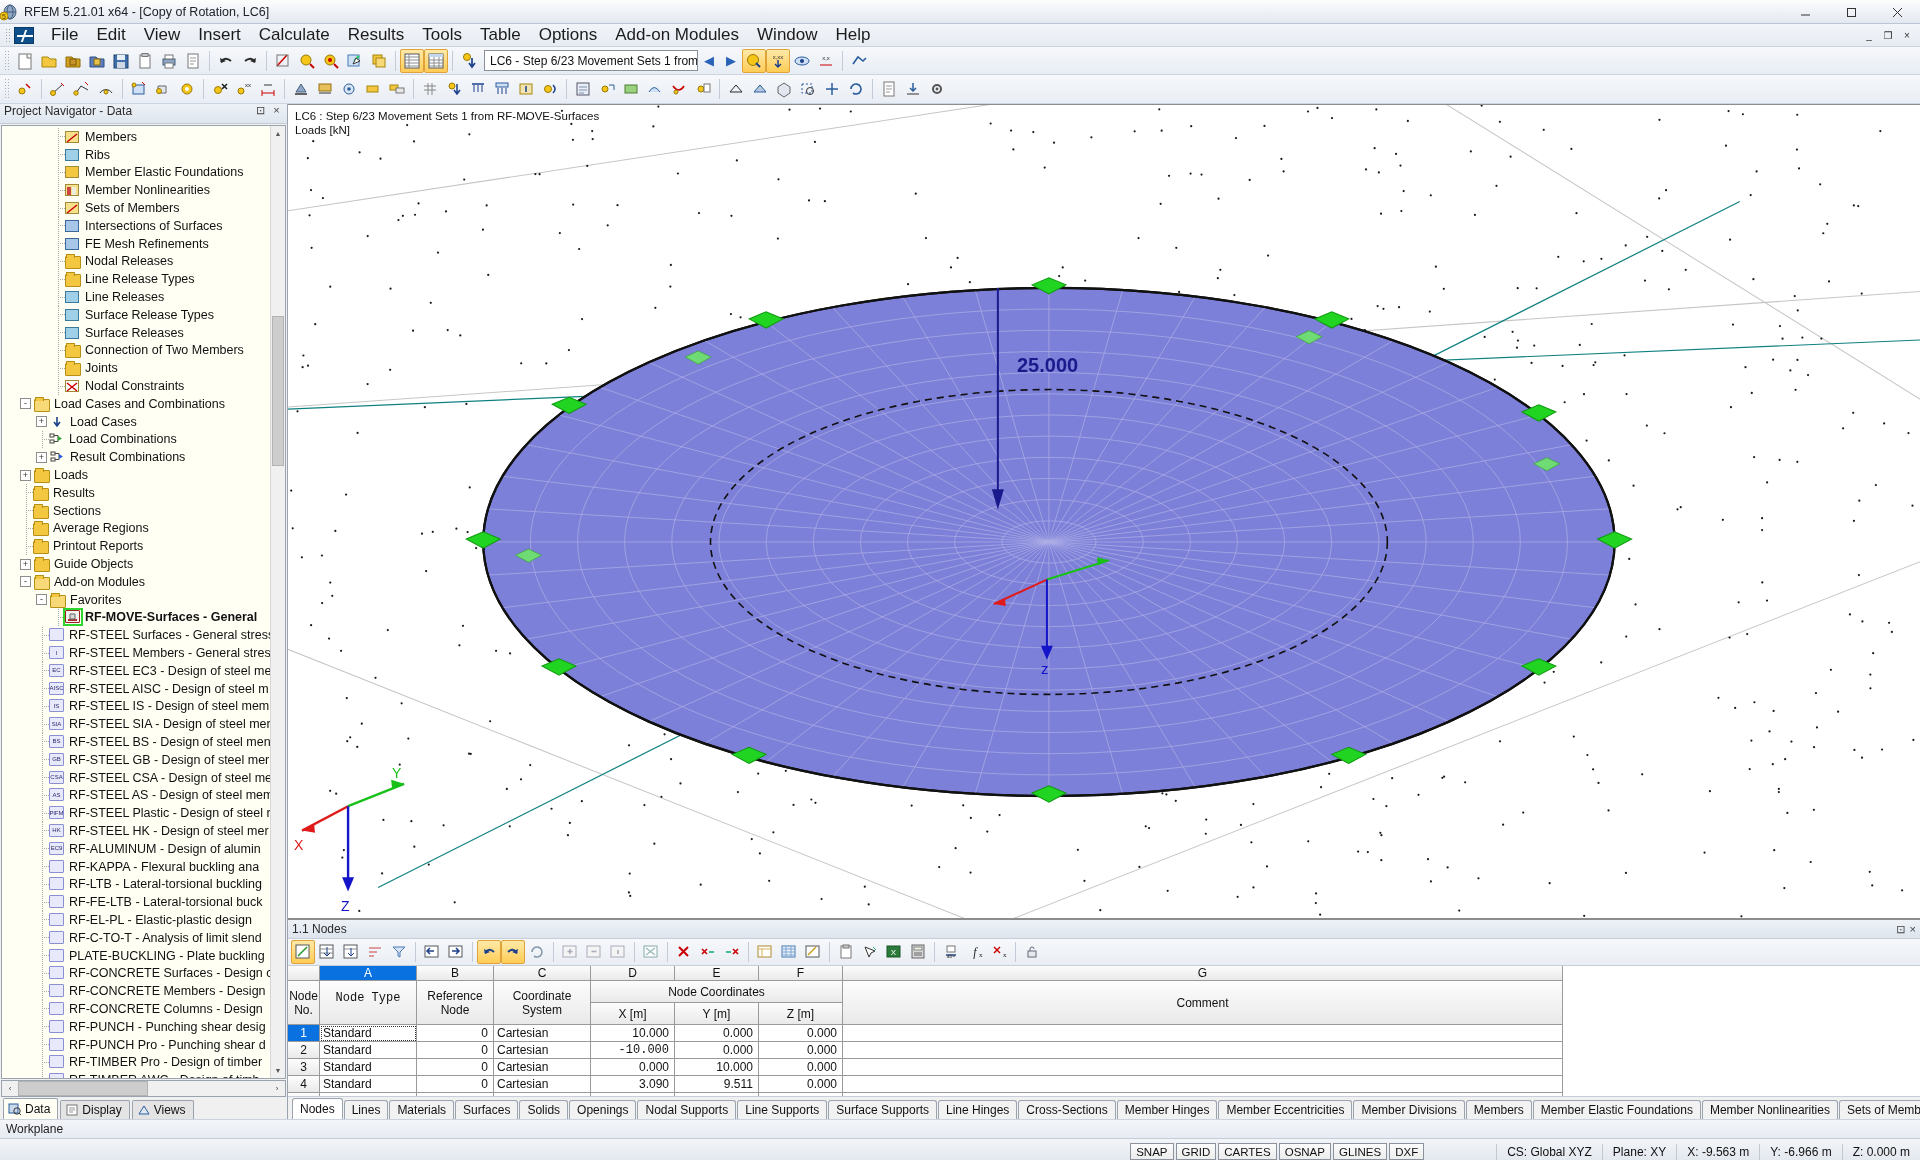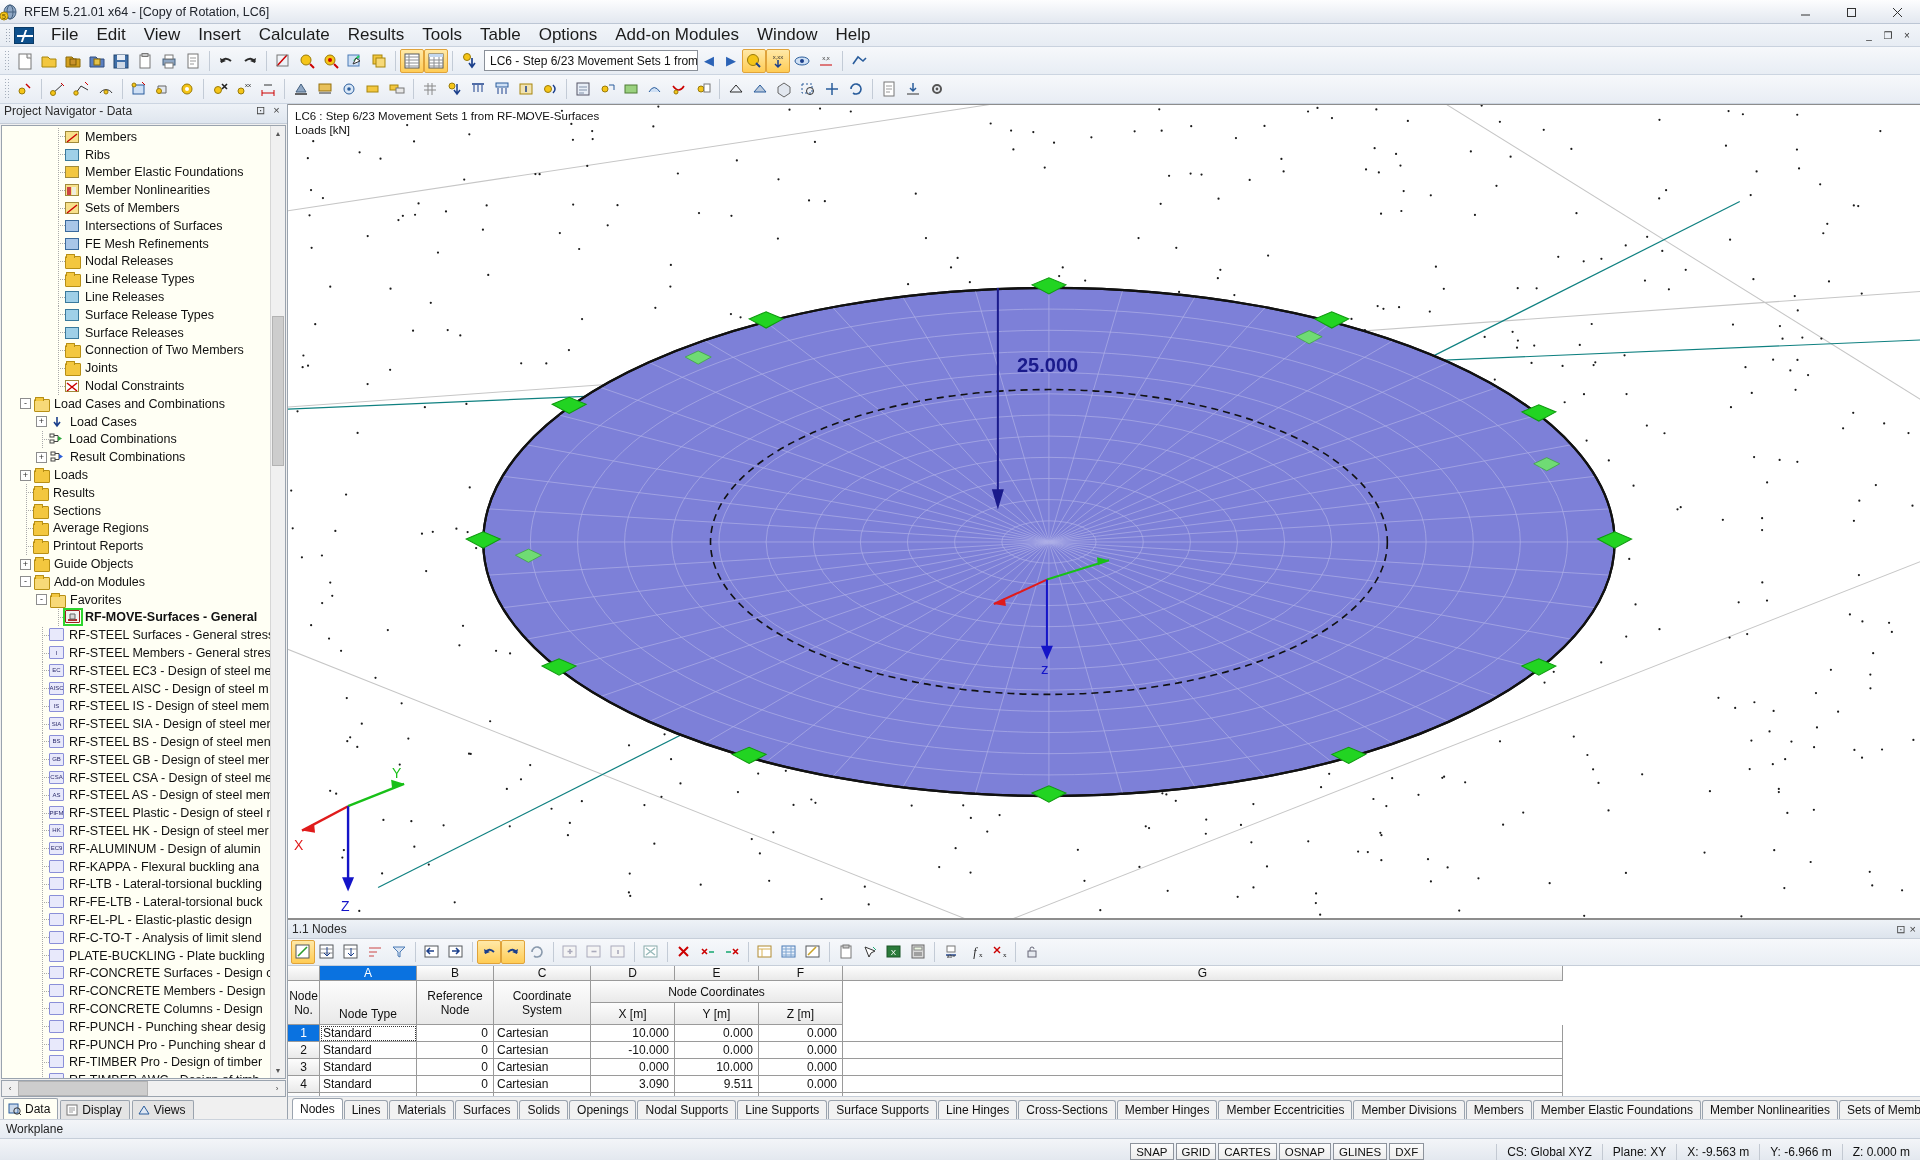--- a/index.html
+++ b/index.html
@@ -1914,54 +1914,55 @@
               <div class="gc hdr" style="width: 84px; height: 15px;">D</div>
               <div class="gc hdr" style="width: 84px; height: 15px;">E</div>
               <div class="gc hdr" style="width: 84px; height: 15px;">F</div>
               <div class="gc hdr" style="width: 720px; height: 15px;">G</div>
             </div>
             <div class="gridrow">
               <div class="gc hdr" style="width: 32px; height: 44px; flex-direction: column; justify-content: center;">
                 <div>Node</div>
                 <div>No.</div>
               </div>
-              <div class="gc hdr" style="width: 97px; height: 44px; align-items: flex-end; padding-bottom: 3px;">Node Type</div>
+              <div class="gc hdr" style="width: 97px; height: 44px; align-items: flex-end; padding-bottom: 19px; font-family: Liberation Mono, monospace;">Node Type</div>
               <div class="gc hdr" style="width: 77px; height: 44px; flex-direction: column; justify-content: center;">
                 <div>Reference</div>
                 <div>Node</div>
               </div>
               <div class="gc hdr" style="width: 97px; height: 44px; flex-direction: column; justify-content: center;">
                 <div>Coordinate</div>
                 <div>System</div>
               </div>
               <div style="width: 252px; display: flex; flex-direction: column;">
                 <div class="gc hdr" style="width: 100%; height: 22px;">Node Coordinates</div>
                 <div style="display: flex;">
                   <div class="gc hdr" style="width: 84px; height: 22px;">X [m]</div>
                   <div class="gc hdr" style="width: 84px; height: 22px;">Y [m]</div>
                   <div class="gc hdr" style="width: 84px; height: 22px;">Z [m]</div>
                 </div>
               </div>
+              <div class="gc hdr" style="width: 720px; height: 44px;">Comment</div>
             </div>
             <div class="gridrow">
               <div class="gc rownum sel" style="width: 32px; height: 17px;">1</div>
               <div class="gc  cell-active" style="width: 97px; height: 17px;">Standard</div>
               <div class="gc num" style="width: 77px; height: 17px;">0</div>
               <div class="gc " style="width: 97px; height: 17px;">Cartesian</div>
               <div class="gc num" style="width: 84px; height: 17px;">10.000</div>
               <div class="gc num" style="width: 84px; height: 17px;">0.000</div>
               <div class="gc num" style="width: 84px; height: 17px;">0.000</div>
               <div class="gc " style="width: 720px; height: 17px;"></div>
             </div>
             <div class="gridrow">
               <div class="gc rownum" style="width: 32px; height: 17px;">2</div>
               <div class="gc " style="width: 97px; height: 17px;">Standard</div>
               <div class="gc num" style="width: 77px; height: 17px;">0</div>
               <div class="gc " style="width: 97px; height: 17px;">Cartesian</div>
-              <div class="gc num" style="width: 84px; height: 17px;">-10.000</div>
+              <div class="gc num" style="width: 84px; height: 17px; font-family: Liberation Mono, monospace;">-10.000</div>
               <div class="gc num" style="width: 84px; height: 17px;">0.000</div>
               <div class="gc num" style="width: 84px; height: 17px;">0.000</div>
               <div class="gc " style="width: 720px; height: 17px;"></div>
             </div>
             <div class="gridrow">
               <div class="gc rownum" style="width: 32px; height: 17px;">3</div>
               <div class="gc " style="width: 97px; height: 17px;">Standard</div>
               <div class="gc num" style="width: 77px; height: 17px;">0</div>
               <div class="gc " style="width: 97px; height: 17px;">Cartesian</div>
               <div class="gc num" style="width: 84px; height: 17px;">0.000</div>

